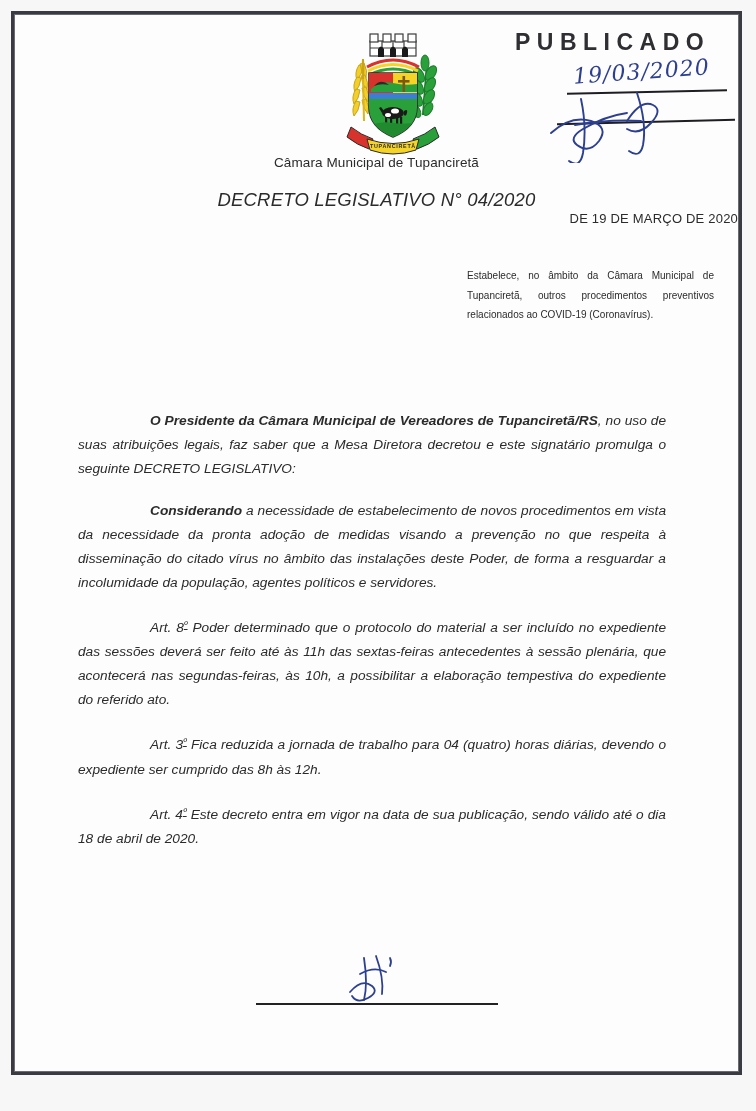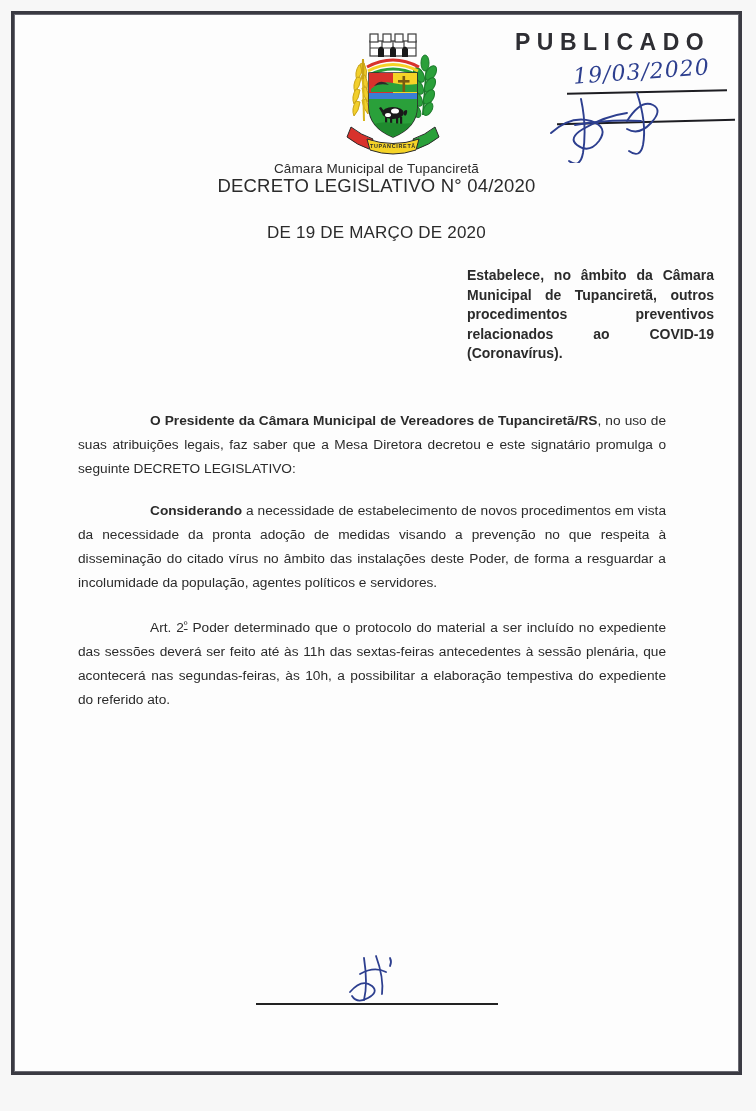--- a/index.html
+++ b/index.html
@@ -58,21 +58,21 @@
     left: 322px;
     top: 14px;
     width: 112px;
     height: 126px;
   }
   .brasao svg { display: block; }
 
   .org-name {
     position: absolute;
     left: 0;
-    top: 146px;
+    top: 140px;
     width: 723px;
     text-align: center;
     font-size: 13.5px;
     color: #2b2b2b;
     letter-spacing: .1px;
   }
 
   
   .stamp {
     position: absolute;
@@ -125,38 +125,39 @@
     width: 200px;
     height: 80px;
     overflow: visible;
   }
 
   
   .doc-title {
     text-align: center;
     font-size: 18.5px;
     color: #2b2b2b;
+    margin-top: 14px;
     letter-spacing: .2px;
+    font-style: italic;
   }
   .doc-subtitle {
-    text-align: center;
-    font-size: 17px;
-    color: #2b2b2b;
-    margin-top: 26px;
+    text-align: right;
+    font-size: 13px;
+    color: #2b2b2b;
     letter-spacing: .2px;
   }
 
   
   .ementa {
     position: absolute;
     left: 452px;
     top: 251px;
     width: 247px;
-    font-size: 14px;
-    font-weight: bold;
+    font-size: 10px;
+    font-weight: normal;
     line-height: 19.6px;
     text-align: justify;
     text-align-last: left;
     color: #2b2b2b;
     -moz-text-align-last: left;
   }
 
   
   .body {
     position: absolute;
@@ -164,20 +165,21 @@
     top: 394px;
     width: 600px;
     font-size: 13.7px;
     line-height: 24px;
     color: #2b2b2b;
   }
   .body p {
     margin: 0 12px 18px 0;
     text-align: justify;
     text-indent: 72px;
+    font-style: italic;
   }
   .body p.last-para { margin-bottom: 0; }
   .body b { font-weight: bold; }
   .ord { font-size: .74em; vertical-align: .42em; text-decoration: underline; }
 
   
   .sig-block {
     position: absolute;
     left: 0;
     top: 940px;
@@ -341,23 +343,25 @@
     <div class="ementa">Estabelece, no âmbito da Câmara Municipal de Tupanciretã, outros procedimentos preventivos relacionados ao COVID-19 (Coronavírus).</div>
 
     <div class="body">
 
       <p><b>O Presidente da Câmara Municipal de Vereadores de Tupanciretã/RS</b><span>, no uso de suas atribuições legais, faz saber que a Mesa Diretora decretou e este signatário promulga o seguinte DECRETO LEGISLATIVO:</span></p>
 
 
       <p><b>Considerando</b><span> a necessidade de estabelecimento de novos procedimentos em vista da necessidade da pronta adoção de medidas visando a prevenção no que respeita à disseminação do citado vírus no âmbito das instalações deste Poder, de forma a resguardar a incolumidade da população, agentes políticos e servidores.</span></p>
 
 
-      <p><span>Art. 2</span><span class="ord">º</span><span> Poder determinado que o protocolo do material a ser incluído no expediente das sessões deverá ser feito até às 11h das sextas-feiras antecedentes à sessão plenária, que acontecerá nas segundas-feiras, às 10h, a possibilitar a elaboração tempestiva do expediente do referido ato.</span></p>
-
-
+      <p><span>Art. 8</span><span class="ord">º</span><span> Poder determinado que o protocolo do material a ser incluído no expediente das sessões deverá ser feito até às 11h das sextas-feiras antecedentes à sessão plenária, que acontecerá nas segundas-feiras, às 10h, a possibilitar a elaboração tempestiva do expediente do referido ato.</span></p>
+
+      <p><span>Art. 3</span><span class="ord">º</span><span> Fica reduzida a jornada de trabalho para 04 (quatro) horas diárias, devendo o expediente ser cumprido das 8h às 12h.</span></p>
+
+      <p><span>Art. 4</span><span class="ord">º</span><span> Este decreto entra em vigor na data de sua publicação, sendo válido até o dia 18 de abril de 2020.</span></p>
 
     </div>
 
     <div class="sig-block">
       <div class="sig-scribble">
         <svg width="120" height="58" viewBox="0 0 120 58" xmlns="http://www.w3.org/2000/svg">
           <g fill="none" stroke="#2d3f8f" stroke-width="1.8" stroke-linecap="round">
             <path d="M30 40 q12 -14 22 -6 q7 6 -4 12 q-11 6 -16 -2"></path>
             <path d="M44 6 q4 26 0 42"></path>
             <path d="M56 4 q8 22 6 38"></path>

